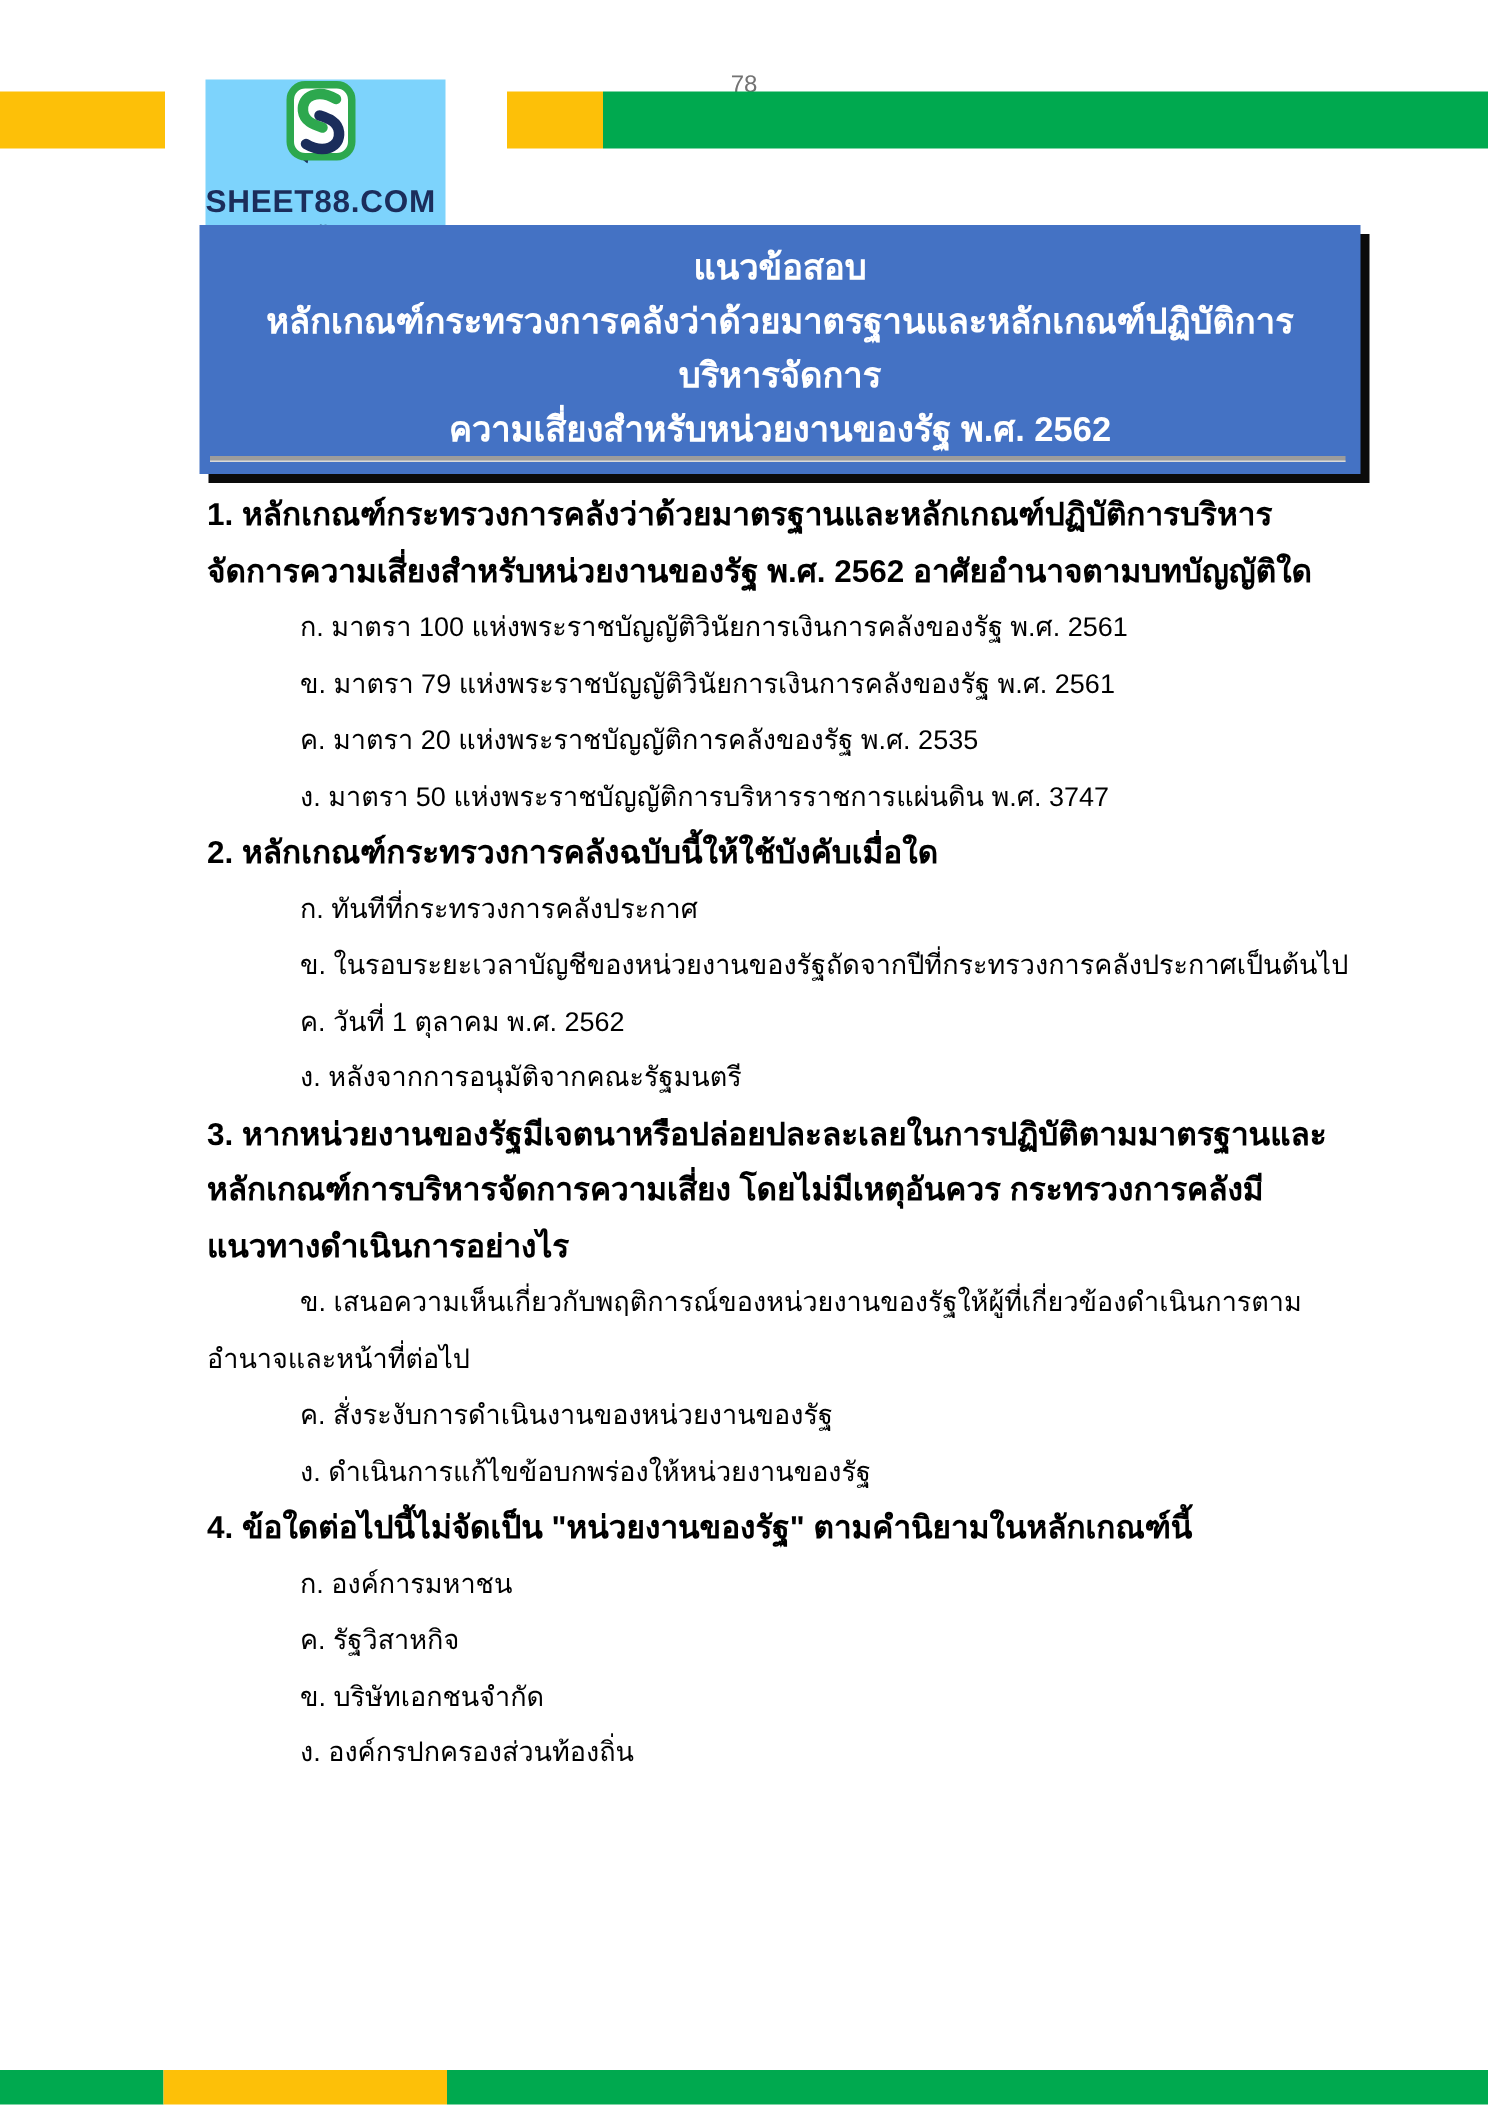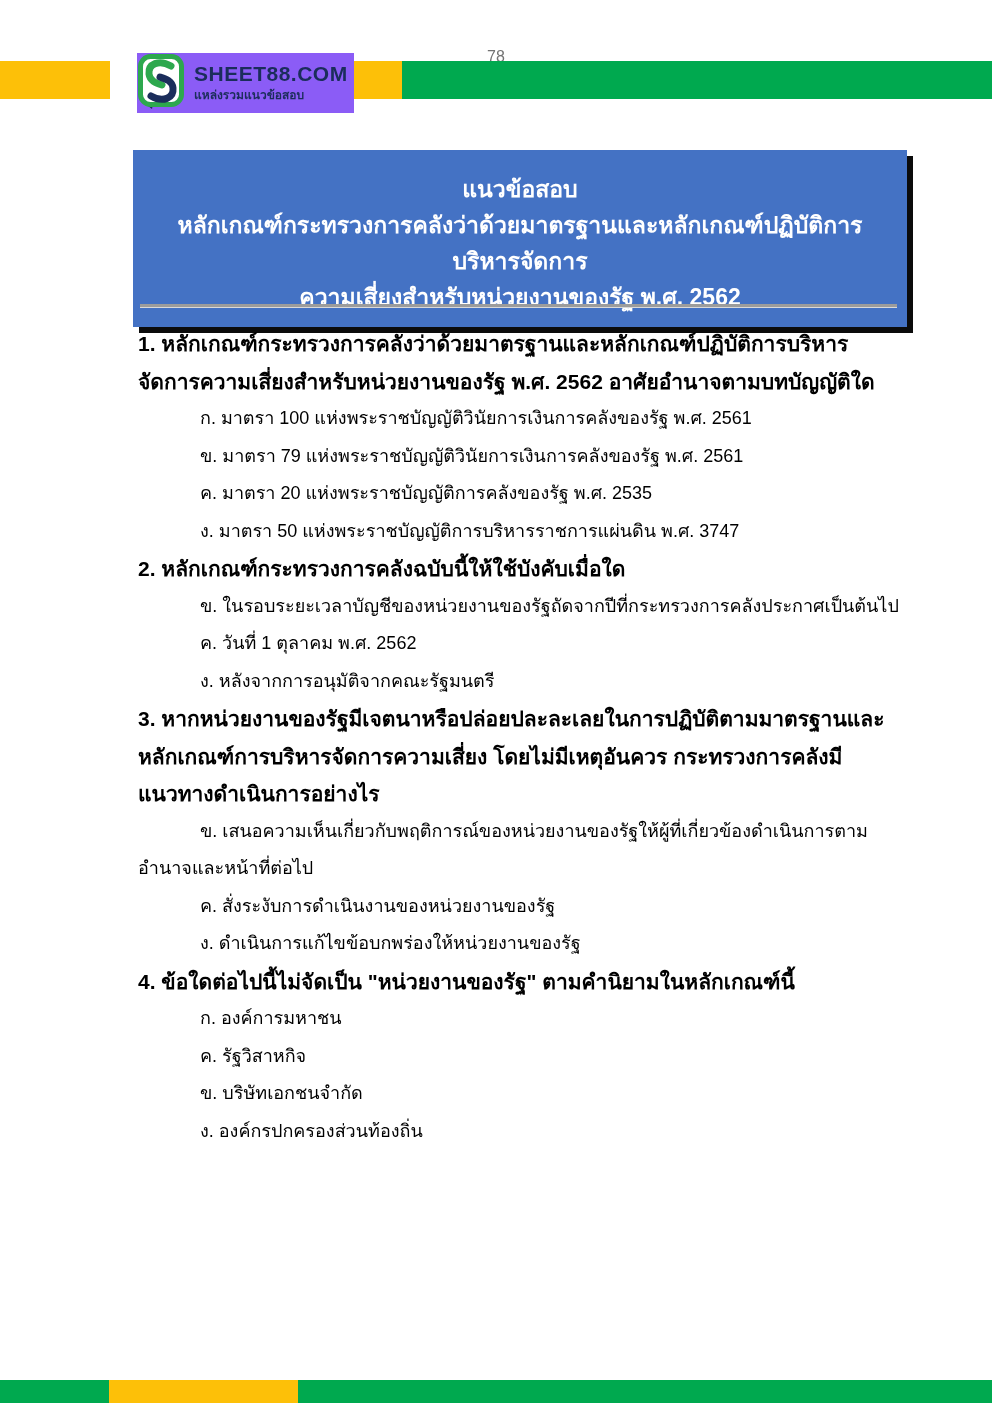--- a/index.html
+++ b/index.html
@@ -13,30 +13,30 @@
     position:absolute;top:48px;left:0;width:100%;
     text-align:center;font-size:16px;color:#737373;
   }
   
   .header-band{position:absolute;top:61px;left:0;width:992px;height:38px;}
   .band-seg{position:absolute;top:0;height:38px;}
   .hseg-yellow-left{left:0;width:110px;background:#FDC008;}
   .hseg-yellow-mid{left:338px;width:64px;background:#FDC008;}
   .hseg-green{left:402px;width:590px;background:#00A94F;}
   
-  .logo{position:absolute;top:53px;left:137px;display:flex;align-items:center;gap:9px;background:#8b5cf6;padding-right:6px;}
+  .logo{position:absolute;top:53px;left:137px;display:flex;align-items:center;gap:9px;background:#7dd3fc;padding-right:6px;flex-direction:column;}
   .logo-text-block{display:flex;flex-direction:column;justify-content:center;}
   .logo-name{font-size:21px;font-weight:bold;color:#1B2D5B;letter-spacing:.5px;line-height:24px;}
   .logo-tagline{font-size:12px;font-weight:bold;color:#1B2D5B;line-height:18px;}
   
   .title-box{
     position:absolute;left:133px;top:150px;width:774px;
     background:#4472C4;box-shadow:6px 6px 0 #0b0b0b;
     color:#fff;text-align:center;
-    padding:21px 14px 12px 14px;box-sizing:border-box;
+    padding:10px 14px 12px 14px;box-sizing:border-box;
   }
   .title-box .tb-line{font-size:23px;font-weight:bold;line-height:36px;}
   
   .divider{position:absolute;left:140px;top:304px;width:757px;height:3px;background:#9c9c9c;border-bottom:1px solid #d9d9d9;}
   
   .content{position:absolute;left:138px;top:325px;width:765px;}
   .q-heading{font-size:21px;font-weight:bold;line-height:37.5px;overflow-wrap:break-word;}
   .opt{font-size:18px;line-height:37.5px;text-indent:62px;overflow-wrap:break-word;}
   
   .footer-band{position:absolute;top:1380px;left:0;width:992px;height:23px;}
@@ -84,20 +84,21 @@
   <div>
     <div class="q-heading">1. หลักเกณฑ์กระทรวงการคลังว่าด้วยมาตรฐานและหลักเกณฑ์ปฏิบัติการบริหารจัดการความเสี่ยงสำหรับหน่วยงานของรัฐ พ.ศ. 2562 อาศัยอำนาจตามบทบัญญัติใด</div>
     <div class="opt">ก. มาตรา 100 แห่งพระราชบัญญัติวินัยการเงินการคลังของรัฐ พ.ศ. 2561</div>
     <div class="opt">ข. มาตรา 79 แห่งพระราชบัญญัติวินัยการเงินการคลังของรัฐ พ.ศ. 2561</div>
     <div class="opt">ค. มาตรา 20 แห่งพระราชบัญญัติการคลังของรัฐ พ.ศ. 2535</div>
     <div class="opt">ง. มาตรา 50 แห่งพระราชบัญญัติการบริหารราชการแผ่นดิน พ.ศ. 3747</div>
   </div>
 
   <div>
     <div class="q-heading">2. หลักเกณฑ์กระทรวงการคลังฉบับนี้ให้ใช้บังคับเมื่อใด</div>
+    <div class="opt">ก. ทันทีที่กระทรวงการคลังประกาศ</div>
     <div class="opt">ข. ในรอบระยะเวลาบัญชีของหน่วยงานของรัฐถัดจากปีที่กระทรวงการคลังประกาศเป็นต้นไป</div>
     <div class="opt">ค. วันที่ 1 ตุลาคม พ.ศ. 2562</div>
     <div class="opt">ง. หลังจากการอนุมัติจากคณะรัฐมนตรี</div>
   </div>
 
   <div>
     <div class="q-heading">3. หากหน่วยงานของรัฐมีเจตนาหรือปล่อยปละละเลยในการปฏิบัติตามมาตรฐานและหลักเกณฑ์การบริหารจัดการความเสี่ยง โดยไม่มีเหตุอันควร กระทรวงการคลังมีแนวทางดำเนินการอย่างไร</div>
     <div class="opt">ข. เสนอความเห็นเกี่ยวกับพฤติการณ์ของหน่วยงานของรัฐให้ผู้ที่เกี่ยวข้องดำเนินการตามอำนาจและหน้าที่ต่อไป</div>
     <div class="opt">ค. สั่งระงับการดำเนินงานของหน่วยงานของรัฐ</div>
     <div class="opt">ง. ดำเนินการแก้ไขข้อบกพร่องให้หน่วยงานของรัฐ</div>

